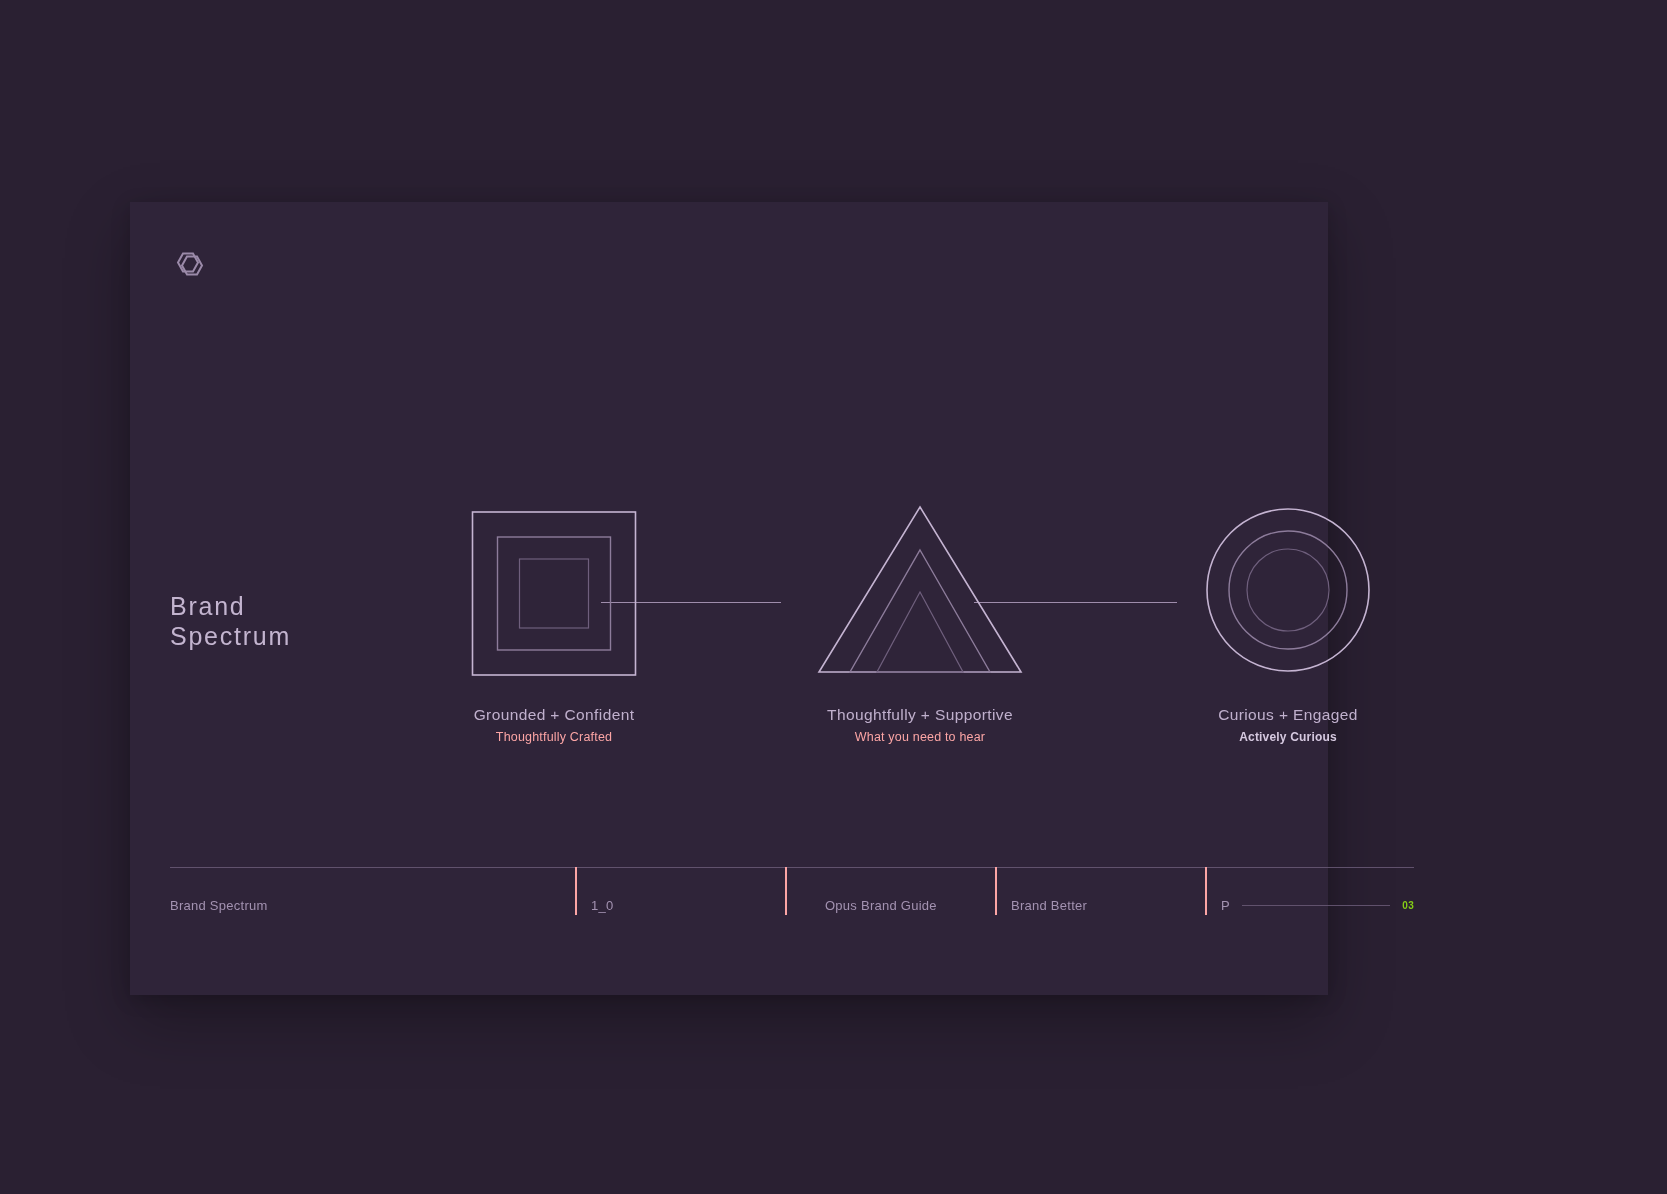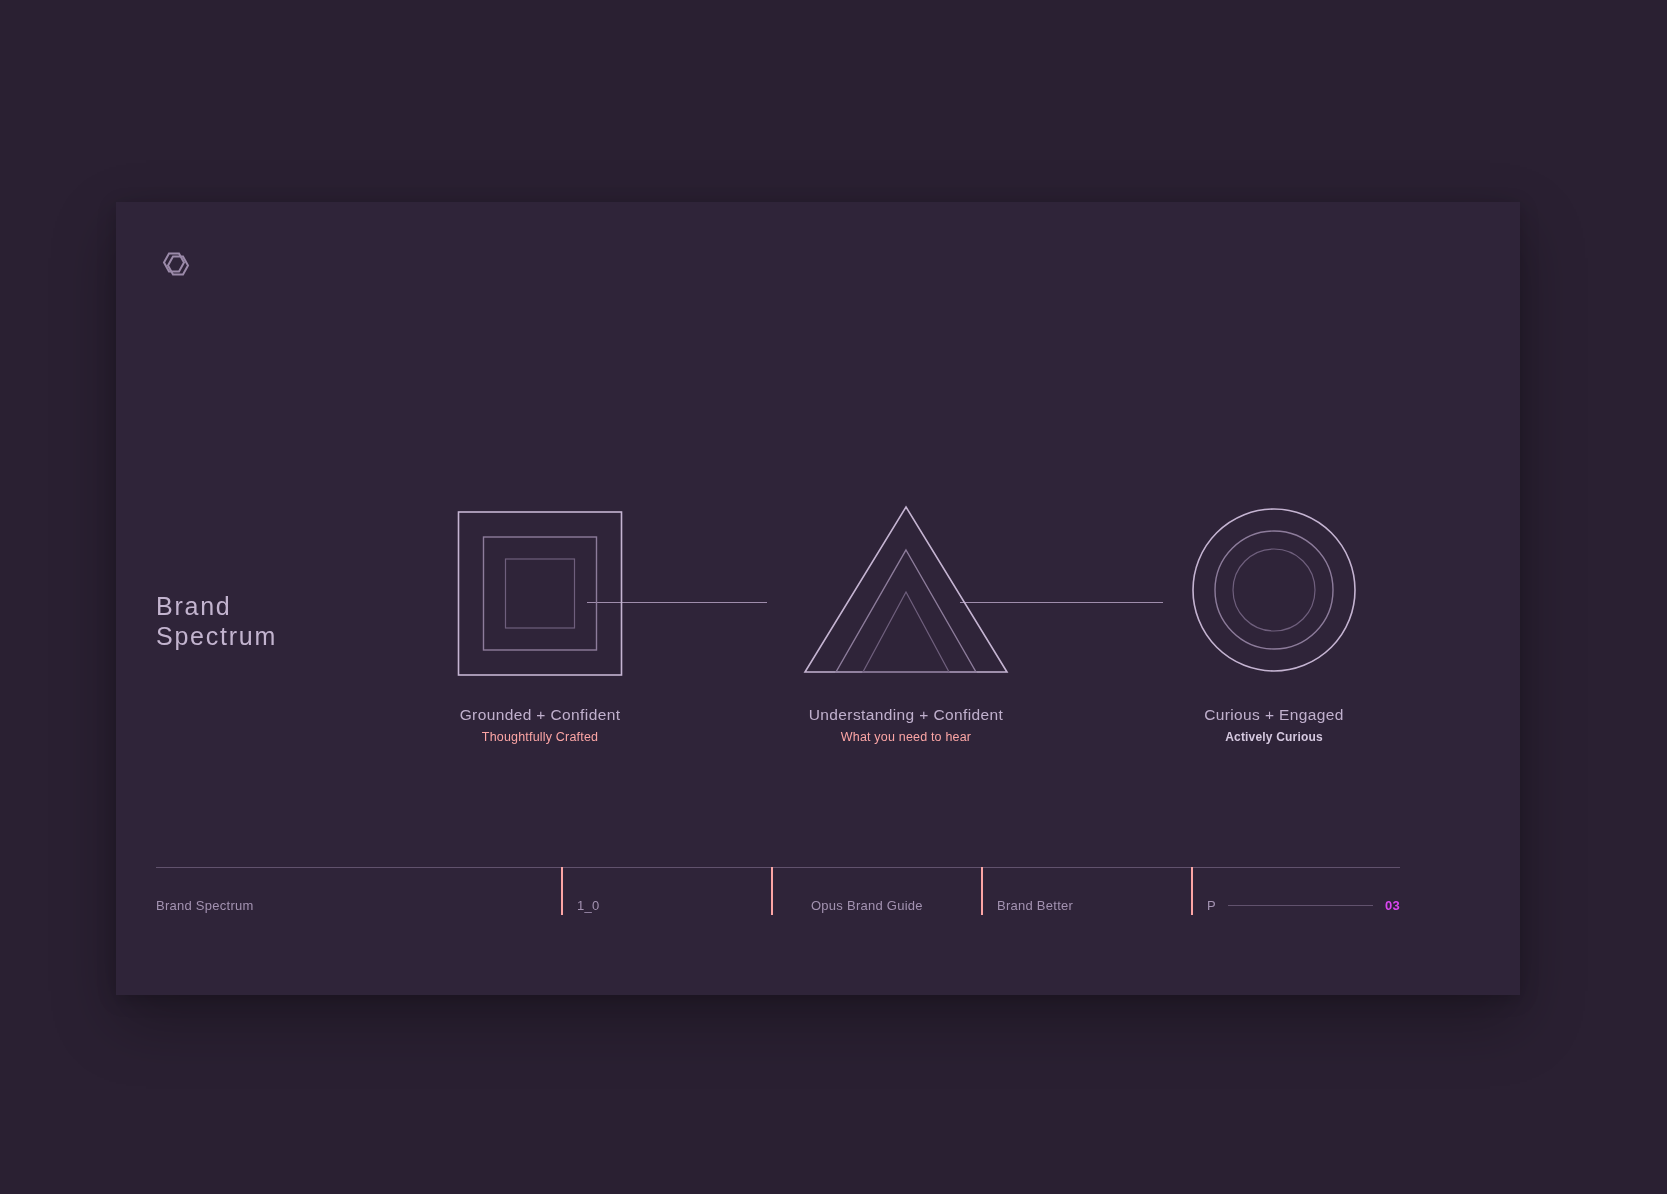--- a/index.html
+++ b/index.html
@@ -11,23 +11,23 @@
     height: 1194px;
     background: #2a2032;
     font-family: "Liberation Sans", sans-serif;
     overflow: hidden;
     position: relative;
   }
 
   
   #slide-card {
     position: absolute;
-    left: 116px;
+    left: 130px;
     top: 202px;
-    width: 1404px;
+    width: 1198px;
     height: 793px;
     background: #2f2439;
     box-shadow: 0 26px 60px rgba(0,0,0,0.28), 0 4px 18px rgba(0,0,0,0.18);
   }
 
   
   #brand-logo {
     position: absolute;
     left: 40px;
     top: 42px;
@@ -158,21 +158,21 @@
     gap: 0;
   }
   #footer-page-prefix { color: #a392b1; font-size: 13px; }
   #footer-page-line {
     flex: 1;
     height: 1px;
     background: #6a5b77;
     margin: 0 12px;
     opacity: 0.85;
   }
-  #footer-page-number { color: #d946ef; font-size: 13px; font-weight: bold; }
+  #footer-page-number { color: #84cc16; font-size: 10px; font-weight: bold; }
 </style>
 </head>
 <body>
 
 <div id="slide-card">
 
   <div id="brand-logo">
     <svg width="40" height="40" viewBox="0 0 40 40" fill="none">
       <polygon points="13,9.5 23,9.5 28,18.5 23,27.5 13,27.5 8,18.5" stroke="#9b8aa9" stroke-width="2" fill="none"></polygon>
       <polygon points="17,12.5 27,12.5 32,21.5 27,30.5 17,30.5 12,21.5" stroke="#9b8aa9" stroke-width="2" fill="none"></polygon>
@@ -200,21 +200,21 @@
     </div>
 
     <div class="node" id="node-2">
       <div class="node-shape">
         <svg width="210" height="175" viewBox="0 0 210 175">
           <polygon points="105,5 206,170 4,170" stroke="#c5b4d2" stroke-width="1.6" fill="none"></polygon>
           <polygon points="105,48 175,170 35,170" stroke="#8d7c9b" stroke-width="1.4" fill="none"></polygon>
           <polygon points="105,90 148,170 62,170" stroke="#6f5f7d" stroke-width="1.2" fill="none"></polygon>
         </svg>
       </div>
-      <div class="node-label">Understanding + Confident</div>
+      <div class="node-label">Thoughtfully + Supportive</div>
       <div class="node-sub">What you need to hear</div>
     </div>
 
     <div class="node" id="node-3">
       <div class="node-shape">
         <svg width="175" height="175" viewBox="0 0 175 175">
           <circle cx="87.5" cy="88" r="81" stroke="#c5b4d2" stroke-width="1.6" fill="none"></circle>
           <circle cx="87.5" cy="88" r="59" stroke="#8d7c9b" stroke-width="1.4" fill="none"></circle>
           <circle cx="87.5" cy="88" r="41" stroke="#6f5f7d" stroke-width="1.2" fill="none"></circle>
         </svg>

